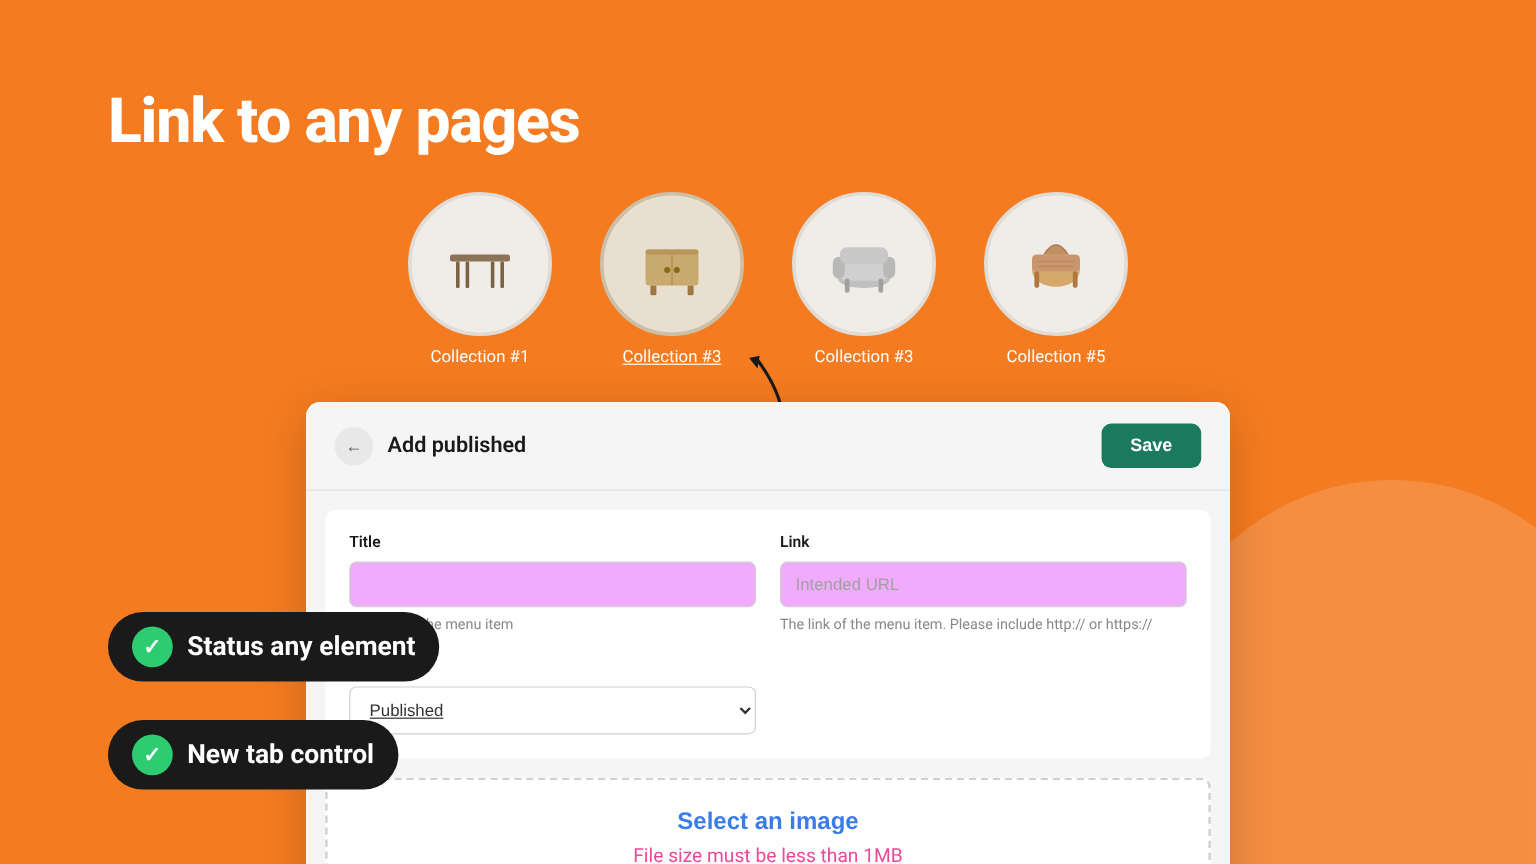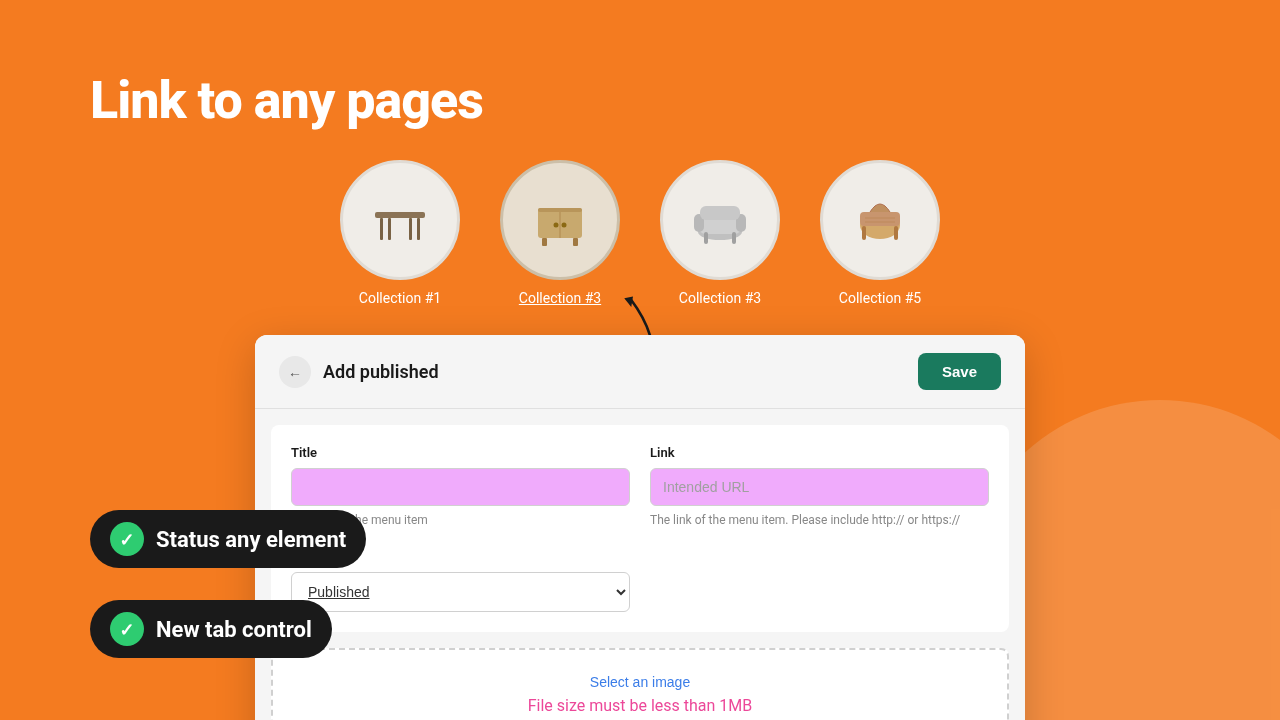--- a/index.html
+++ b/index.html
@@ -228,22 +228,22 @@
       flex-direction: column;
       align-items: center;
       justify-content: center;
       gap: 6px;
       background: white;
       min-height: 80px;
     }
 
     .select-image-btn {
       color: #3b7de8;
-      font-size: 14px;
-      font-weight: 400;
+      font-size: 20px;
+      font-weight: 700;
       background: none;
       border: none;
       cursor: pointer;
       text-decoration: none;
     }
 
     .upload-hint {
       font-size: 16px;
       color: #ec4899;
     }

